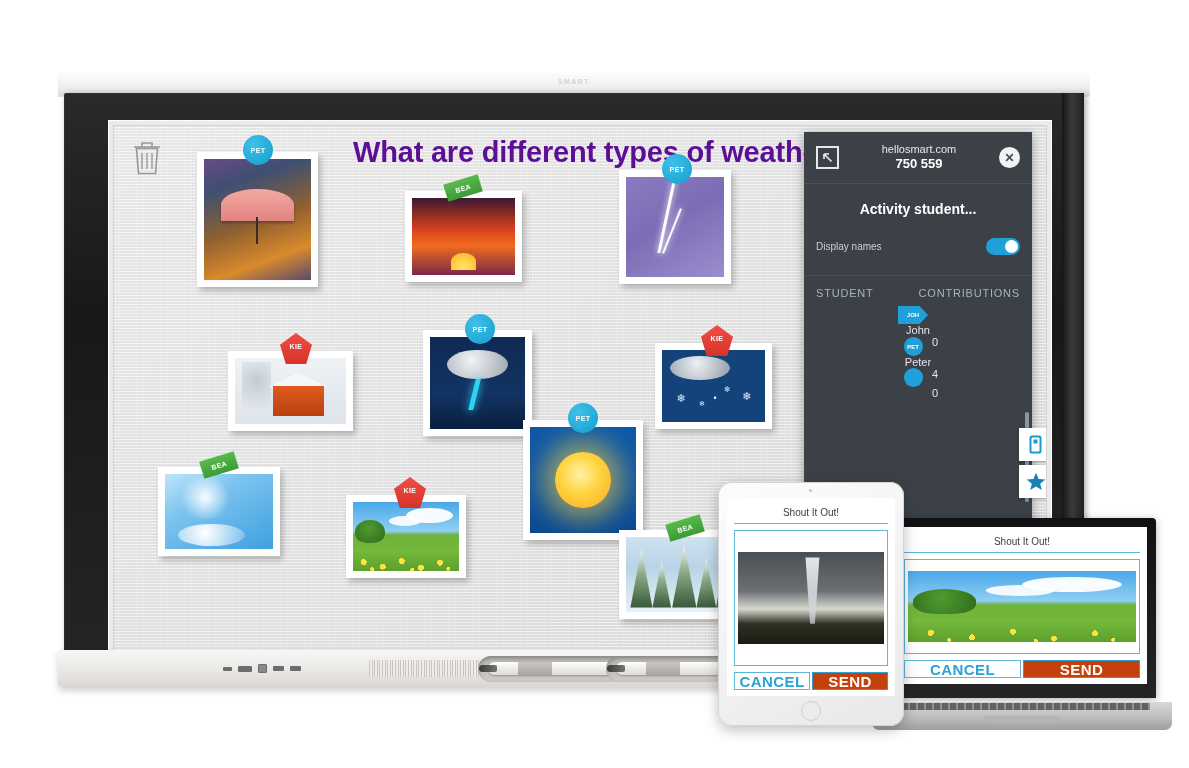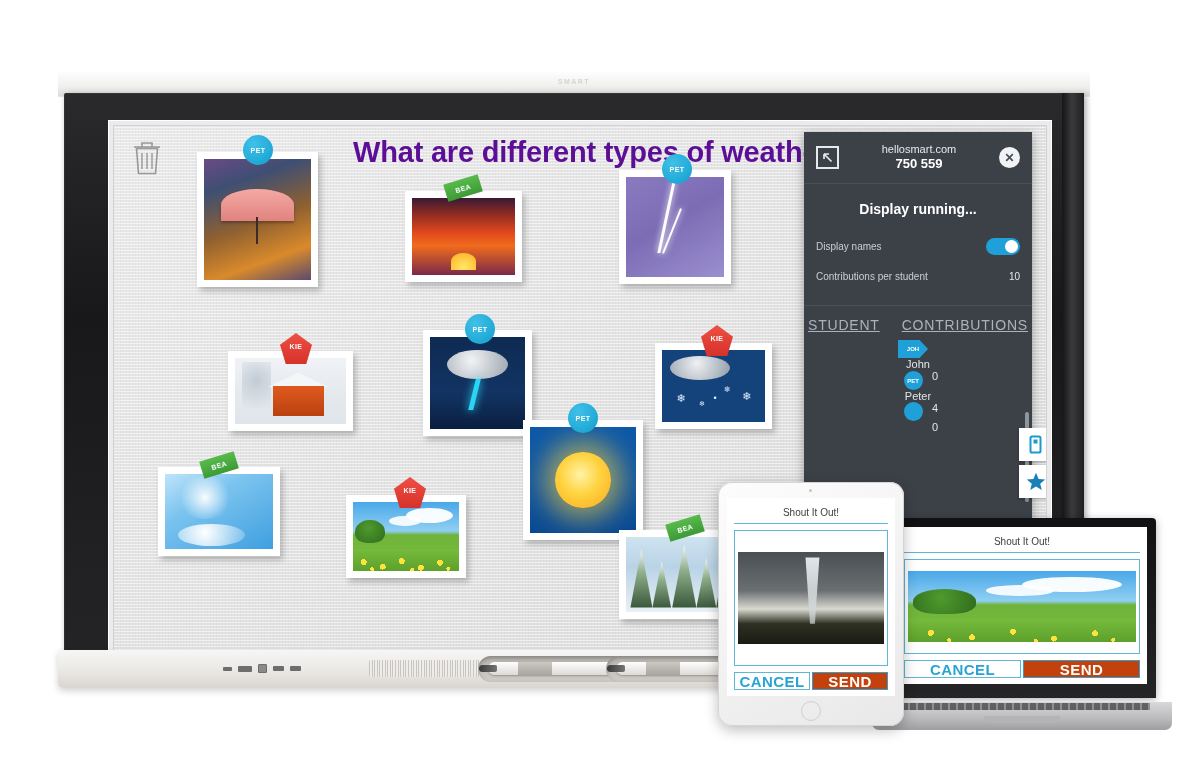--- a/index.html
+++ b/index.html
@@ -132,21 +132,21 @@
     font-size:11px; font-weight:bold; display:flex;align-items:center;justify-content:center;
     box-shadow: inset 0 1px 0 rgba(255,255,255,.12); }
   .panel-row{ display:flex; align-items:center; padding:0 12px; height:30px;
     font-size:10px; color:#c9cfd5; }
   .panel-row .lbl{ flex:1; }
   .panel-row .val{ font-size:10px; color:#e3e7ea; }
   .toggle{ width:34px;height:17px;border-radius:9px;background:#1fa0d8; position:relative; }
   .toggle .knob{ position:absolute; right:2px; top:2px; width:13px;height:13px;
     border-radius:50%; background:#fff; }
   .panel-div{ height:1px; background:#4b5059; margin:14px 0 0; }
-  .tbl-head{ display:flex; padding:11px 4px 7px; font-size:14px; letter-spacing:.8px; color:#aab2ba;text-decoration:underline; }
+  .tbl-head{ display:flex; padding:11px 12px 7px; font-size:11px; letter-spacing:.8px; color:#aab2ba; }
   .tbl-head .c1{ flex:1; } .tbl-head .c2{ text-align:right; }
   .srow{ display:flex; align-items:center; padding:0 12px; height:31px; font-size:11px; color:#e2e6ea;flex-direction:column; }
   .srow .av{ width:26px;height:18px; margin-right:10px; flex:0 0 auto;
     display:flex;align-items:center;justify-content:center;
     color:#fff; font-size:6px; font-weight:bold; }
   .av.arrow{ background:#1fa0d8; clip-path: polygon(0 0, 72% 0, 100% 50%, 72% 100%, 0 100%); width:30px;}
   .av.round{ background:#1fa0d8; border-radius:50%; width:19px;height:19px; }
   .srow .nm{ flex:1; } .srow .ct{ text-align:right; width:40px; }
   .panel-scroll{ position:absolute; right:3px; top:280px; width:4px; height:90px;
     background:#8d959d; border-radius:2px; }
@@ -426,34 +426,30 @@
                 <div class="u">hellosmart.com</div>
                 <div class="code">750 559</div>
               </div>
               <div class="close-btn">
                 <svg width="9" height="9" viewBox="0 0 9 9">
                   <path d="M1.2 1.2l6.6 6.6M7.8 1.2L1.2 7.8" stroke="#4a5059" stroke-width="1.7"></path>
                 </svg>
               </div>
             </div>
 
-            <div class="panel-status">Display running...</div>
+            <div class="panel-status">Activity student...</div>
 
 
             <div class="panel-row">
               <div class="lbl">Display names</div>
               <div class="toggle">
                   <div class="knob"></div>
                 </div>
             </div>
 
-            <div class="panel-row">
-              <div class="lbl">Contributions per student</div>
-              <div class="val">10</div>
-            </div>
 
             <div class="panel-div"></div>
 
             <div class="tbl-head">
               <div class="c1">STUDENT</div>
               <div class="c2">CONTRIBUTIONS</div>
             </div>
 
             <div class="srow">
               <div class="av arrow">JOH</div>

